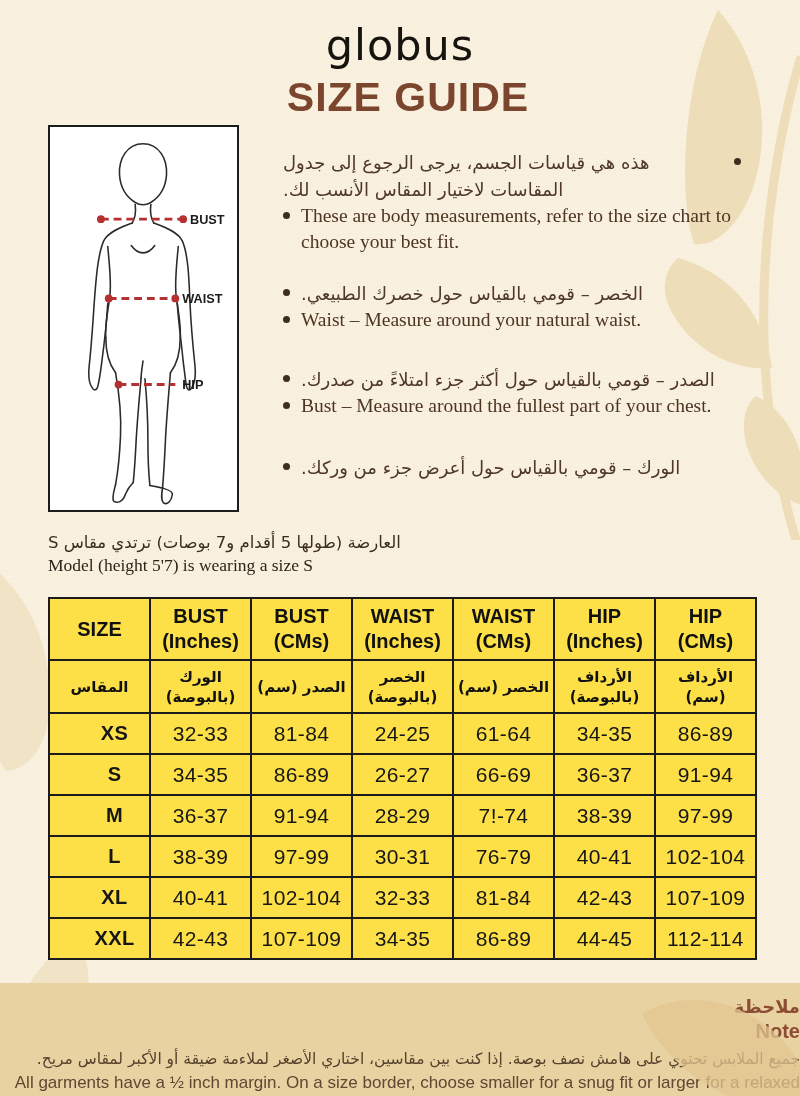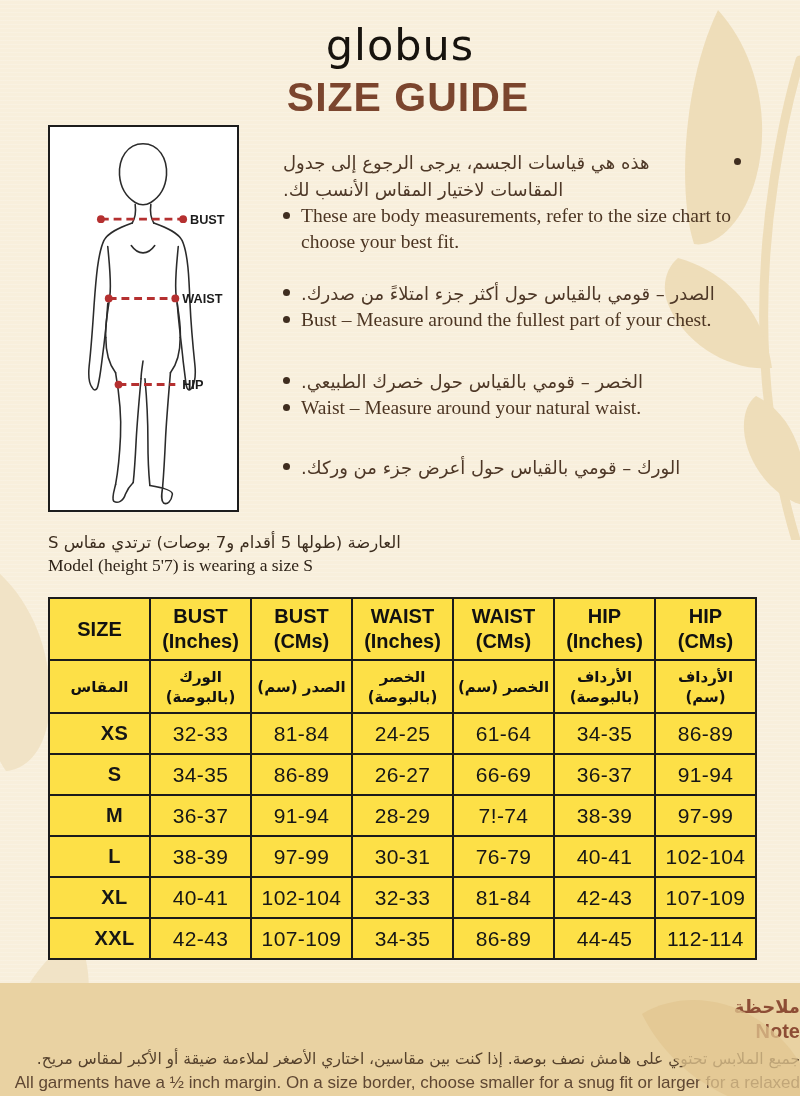--- a/index.html
+++ b/index.html
@@ -161,38 +161,38 @@
     <div class="group">
       <div class="b rtl">
         <span class="dot"></span>
         <span class="txt ar">هذه هي قياسات الجسم، يرجى الرجوع إلى جدول المقاسات لاختيار المقاس الأنسب لك.</span>
       </div>
       <div class="b">
         <span class="dot"></span>
         <span class="txt en">These are body measurements, refer to the size chart to choose your best fit.</span>
       </div>
     </div>
+    <div class="group g3">
+      <div class="b">
+        <span class="dot"></span>
+        <span class="txt ar">الخصر – قومي بالقياس حول خصرك الطبيعي.</span>
+      </div>
+      <div class="b">
+        <span class="dot"></span>
+        <span class="txt en">Waist – Measure around your natural waist.</span>
+      </div>
+    </div>
     <div class="group g2">
       <div class="b">
         <span class="dot"></span>
         <span class="txt ar">الصدر – قومي بالقياس حول أكثر جزء امتلاءً من صدرك.</span>
       </div>
       <div class="b">
         <span class="dot"></span>
         <span class="txt en">Bust – Measure around the fullest part of your chest.</span>
-      </div>
-    </div>
-    <div class="group g3">
-      <div class="b">
-        <span class="dot"></span>
-        <span class="txt ar">الخصر – قومي بالقياس حول خصرك الطبيعي.</span>
-      </div>
-      <div class="b">
-        <span class="dot"></span>
-        <span class="txt en">Waist – Measure around your natural waist.</span>
       </div>
     </div>
     <div class="group">
       <div class="b">
         <span class="dot"></span>
         <span class="txt ar">الورك – قومي بالقياس حول أعرض جزء من وركك.</span>
       </div>
     </div>
   </div>
 

